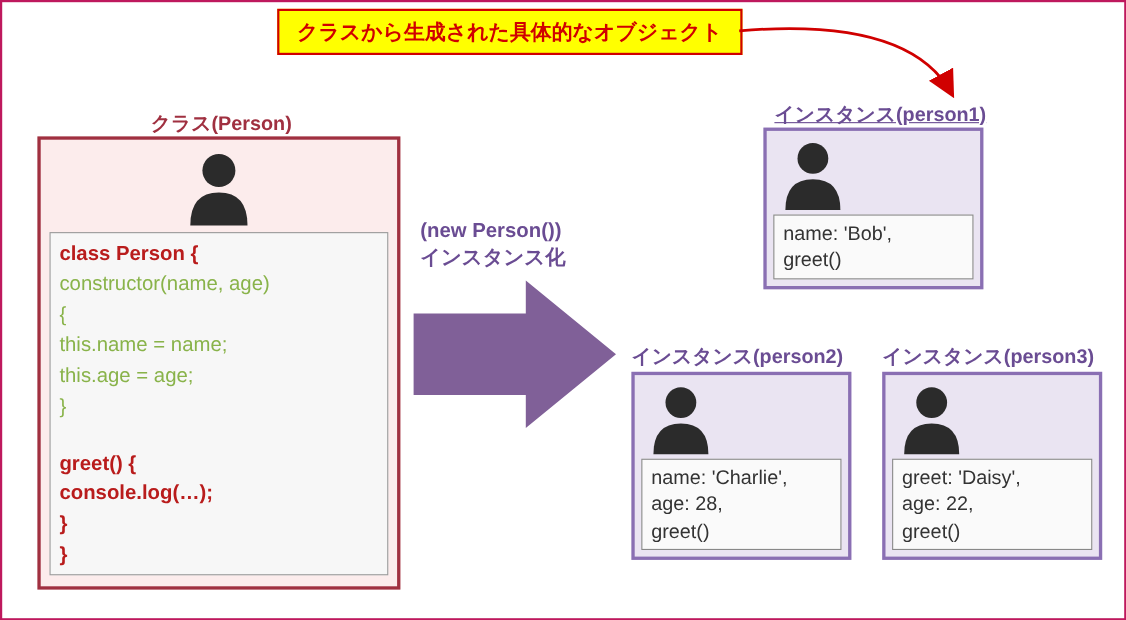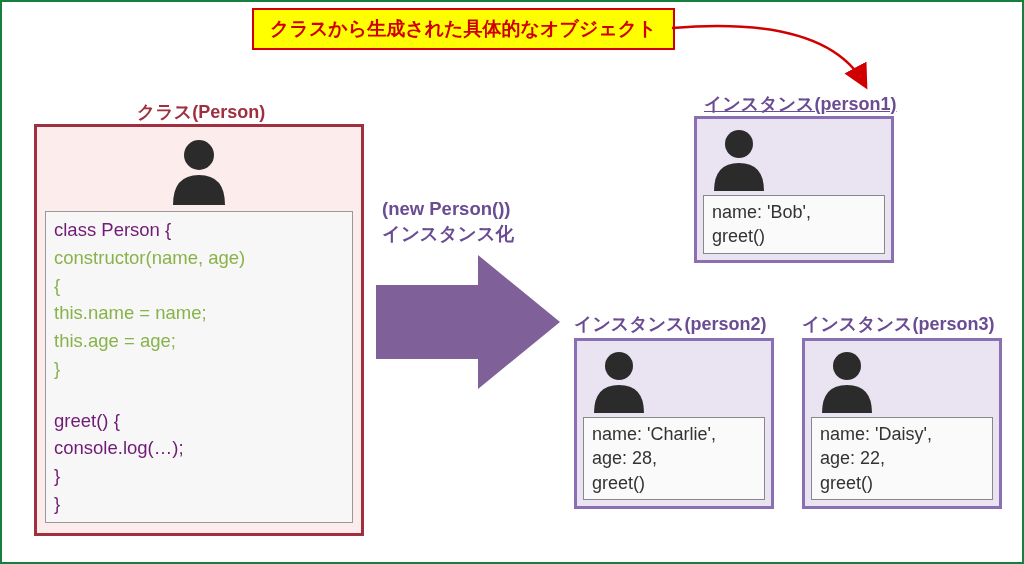--- a/index.html
+++ b/index.html
@@ -1,21 +1,21 @@
 <!DOCTYPE html>
 <html><head>
 <meta charset="utf-8">
 <style>
   * { box-sizing: border-box; margin: 0; padding: 0; }
   body { font-family: Meiryo, "Hiragino Kaku Gothic Pro", Arial, sans-serif; background: #fff; }
   .canvas {
     position: relative;
     width: 1024px;
     height: 564px;
-    border: 2px solid #15803d;
+    border: 2px solid #be185d;
     margin: 0;
   }
   
   .header-box {
     position: absolute;
     top: 6px;
     left: 250px;
     background: #ffff00;
     border: 2px solid #d00000;
     padding: 6px 16px;
@@ -55,21 +55,21 @@
   .code-box {
     background: #f7f7f7;
     border: 1px solid #999;
     width: 308px;
     padding: 4px 8px 4px 8px;
     margin-top: 2px;
     font-family: Meiryo, Arial, sans-serif;
     font-size: 18.5px;
     line-height: 1.5;
   }
-  .code-box .k { font-weight: normal; color: #701a75; }
+  .code-box .k { font-weight: bold; color: #b91c1c; }
   .code-box .ctor { color: #89b34a; }
   
   .big-arrow {
     position: absolute;
     top: 245px;
     left: 366px;
   }
   .arrow-label {
     position: absolute;
     top: 195px;
@@ -186,19 +186,19 @@
     </div>
   </div>
 
   <div class="instance-label inst-label-3">インスタンス(person3)</div>
   <div class="instance-box inst-3">
     <svg width="72" height="72">
       <circle cx="36" cy="21" r="14" fill="#2b2b2b"></circle>
       <path d="M 11 68 Q 11 40 36 40 Q 61 40 61 68 Z" fill="#2b2b2b"></path>
     </svg>
     <div class="inst-code">
-      <div>name: 'Daisy',</div>
+      <div>greet: 'Daisy',</div>
       <div>age: 22,</div>
       <div>greet()</div>
     </div>
   </div>
 
 </div>
 
 </body></html>

